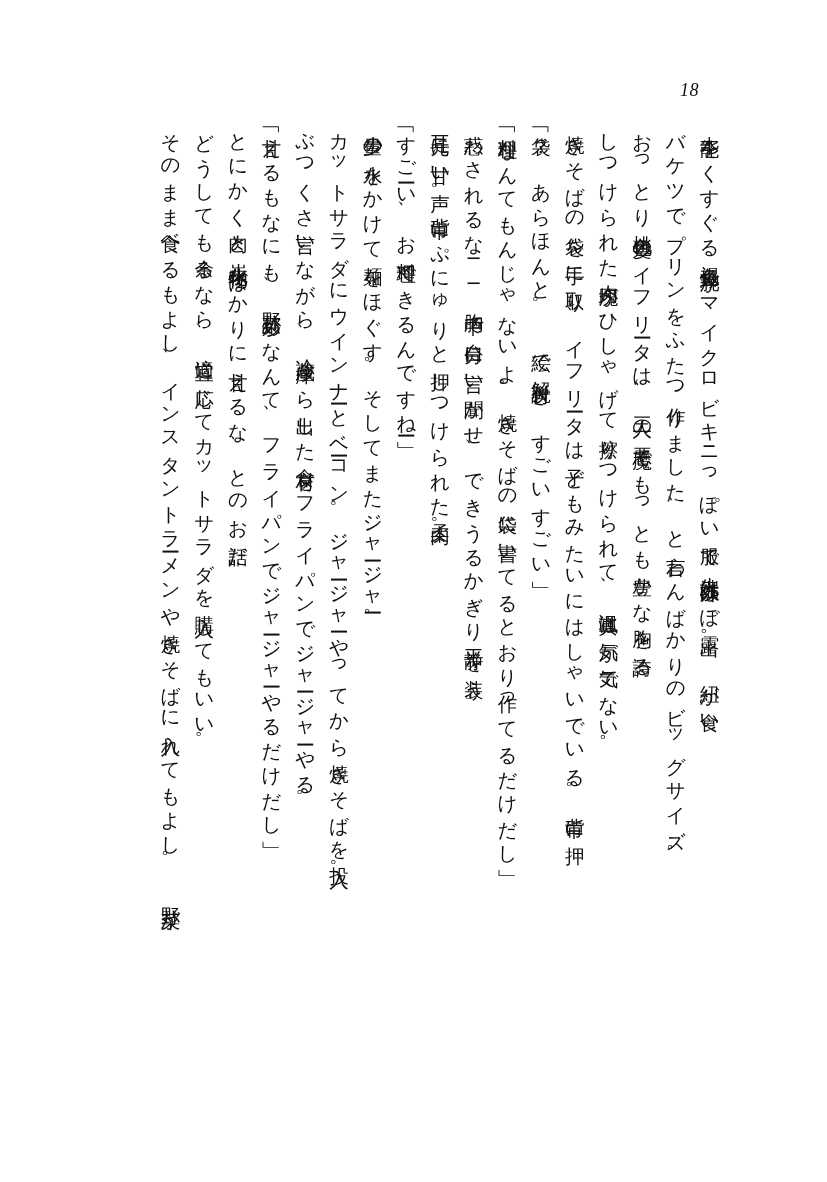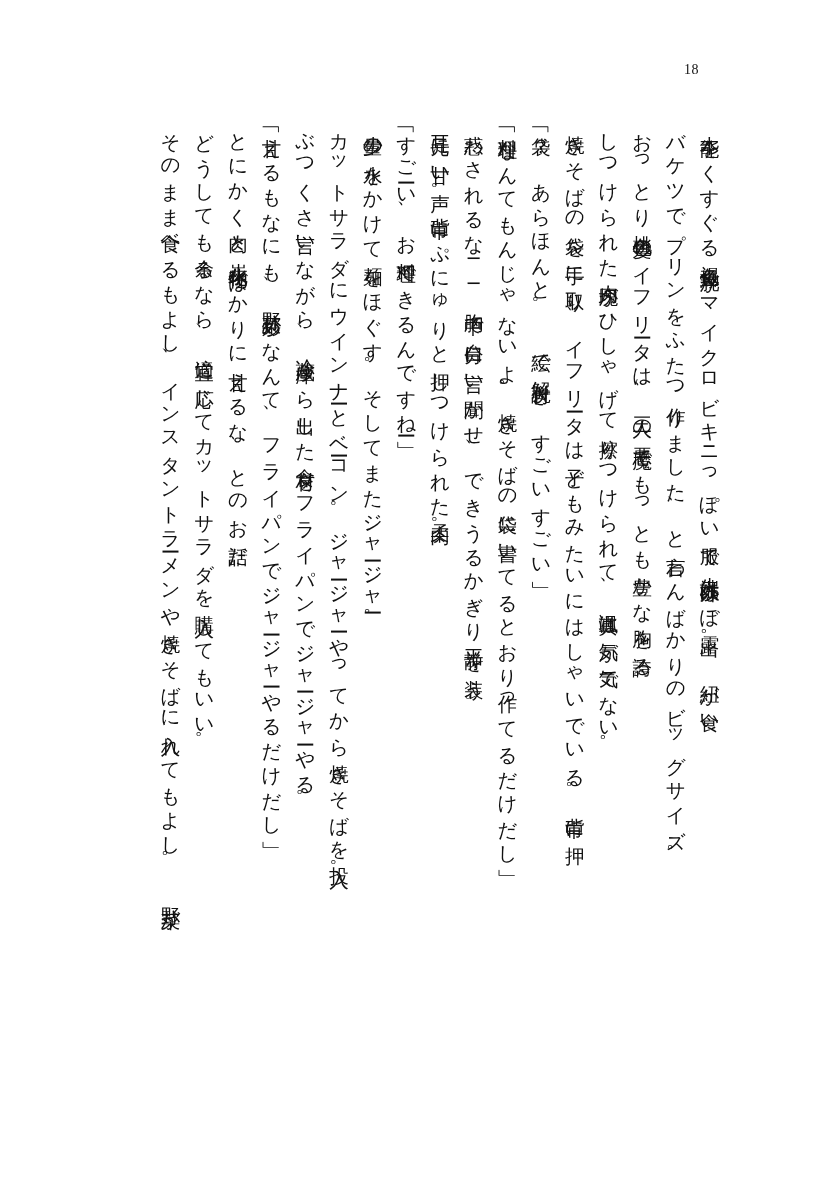--- a/index.html
+++ b/index.html
@@ -14,24 +14,25 @@
   #page {
     position: relative;
     width: 827px;
     height: 1182px;
     background: #ffffff;
     overflow: hidden;
   }
   
   #page-number {
     position: absolute;
-    top: 62px;
+    top: 80px;
     right: 128px;
     font-family: "Liberation Serif", "DejaVu Serif", serif;
-    font-size: 14px;
+    font-style: italic;
+    font-size: 18px;
     color: #111111;
     letter-spacing: 0.5px;
   }
   
   #text-block {
     position: absolute;
     top: 120px;
     right: 108px;
     height: 930px;
     display: flex;

